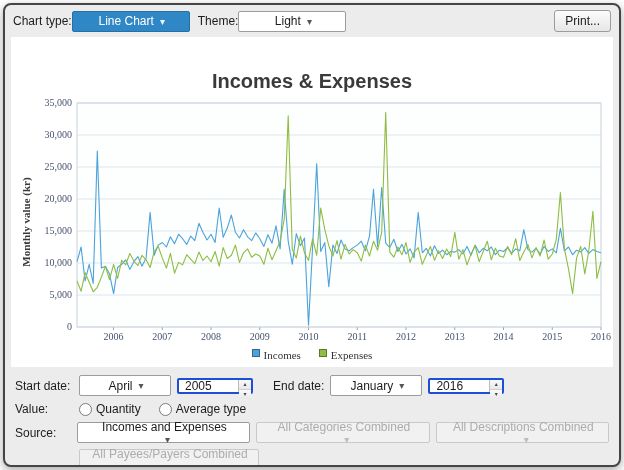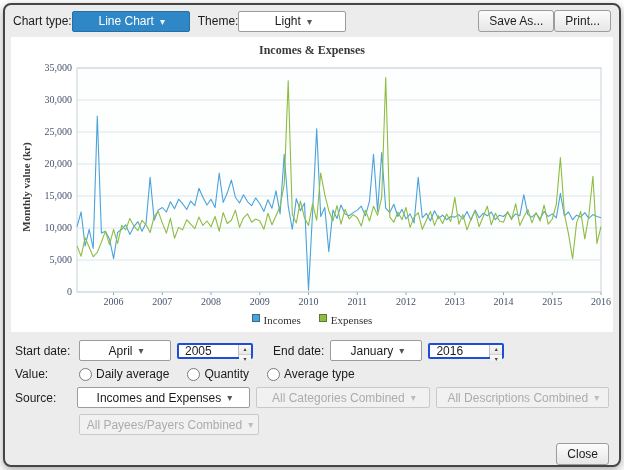--- a/index.html
+++ b/index.html
@@ -29,22 +29,22 @@
   .btn {
     font-family: "Liberation Sans", sans-serif;
     font-size: 12px; color: #1c1c1c;
     background: linear-gradient(#fcfcfc, #e6e6e6);
     border: 1px solid #9c9c9c; border-radius: 3px;
     padding: 3px 10px; cursor: default;
   }
   
   .chart-panel { background: #fff; margin: 0 6px; padding: 4px 2px 2px 2px; }
   .chart-title {
-    text-align: center; font-family: Liberation Serif, serif;
-    font-weight: bold; font-size: 12px; color: #3a3a3a; padding: 2px 0 4px 0;
+    text-align: center; font-family: Liberation Sans, sans-serif;
+    font-weight: bold; font-size: 20px; color: #3a3a3a; padding: 2px 0 4px 0; margin-top: 27px;
   }
   .chart-body { position: relative; padding-left: 16px; }
   .y-label {
     position: absolute; left: -52px; top: 50%; width: 130px;
     transform: translateY(-50%) rotate(-90deg);
     transform-origin: center;
     text-align: center;
     font-family: "Liberation Serif", serif; font-weight: bold;
     font-size: 11px; color: #3a3a3a;
   }
@@ -53,21 +53,21 @@
   .legend { display: flex; justify-content: center; gap: 18px; padding: 2px 0 4px 0; }
   .legend-item { display: inline-flex; align-items: flex-start; gap: 4px;
     font-family: "Liberation Serif", serif; font-size: 11px; color: #333; }
   .swatch { width: 8px; height: 8px; border: 1px solid rgba(0,0,0,.35); display: inline-block; }
   
   .controls { padding: 8px 10px 0 10px; }
   .row { display: flex; align-items: center; gap: 6px; margin-bottom: 6px; }
   .w58 { display: inline-block; width: 58px; }
   .w92 { width: 92px; }
   .w76 { width: 76px; }
-  .w180 { width: 180px; }
+  .w180 { width: 180px; flex-direction: column; }
   .ml { margin-left: 14px; }
   .spin {
     display: flex; align-items: stretch; height: 16px;
     background: #fff; border: 2px solid #1d4ed8; border-radius: 2px;
     font-size: 12px; color: #1c1c1c;
   }
   .spin-text { flex: 1; display: flex; align-items: center; padding-left: 6px; }
   .spin-btns { width: 13px; border-left: 1px solid #bdbdbd; display: flex; flex-direction: column; }
   .spin-up, .spin-down { flex: 1; font-size: 6px; line-height: 9px; text-align: center; color: #444; background: linear-gradient(#fafafa,#e8e8e8); }
   .spin-up { border-bottom: 1px solid #cfcfcf; }
@@ -91,21 +91,20 @@
     <div class="combo combo-selected" style="width:118px">
       <span>Line Chart</span>
       <span class="chev">▾</span>
     </div>
     <span class="lbl" style="margin-left:8px">Theme:</span>
     <div class="combo" style="width:108px">
       <span>Light</span>
       <span class="chev">▾</span>
     </div>
     <div class="spacer"></div>
-    <button class="btn">Save As...</button>
     <button class="btn">Print...</button>
   </div>
 
   <div class="chart-panel">
     <div class="chart-title">Incomes &amp; Expenses</div>
     <div class="chart-body">
       <div class="y-label">Monthly value (kr)</div>
       <svg id="chart-svg" width="588" height="250" viewBox="0 0 588 250">
           <rect x="48" y="6" width="524" height="224" fill="#fdfefe"></rect>
           <line x1="48" y1="230" x2="572" y2="230" stroke="#dde6ee" stroke-width="1"></line>
@@ -189,24 +188,20 @@
           <span class="spin-up">▴</span>
           <span class="spin-down">▾</span>
         </span>
       </div>
     </div>
 
     <div class="row">
       <span class="lbl w58">Value:</span>
       <label class="radio-item">
         <span class="radio"></span>
-        <span>Daily average</span>
-      </label>
-      <label class="radio-item">
-        <span class="radio"></span>
         <span>Quantity</span>
       </label>
       <label class="radio-item">
         <span class="radio"></span>
         <span>Average type</span>
       </label>
     </div>
 
     <div class="row">
       <span class="lbl w58">Source:</span>

